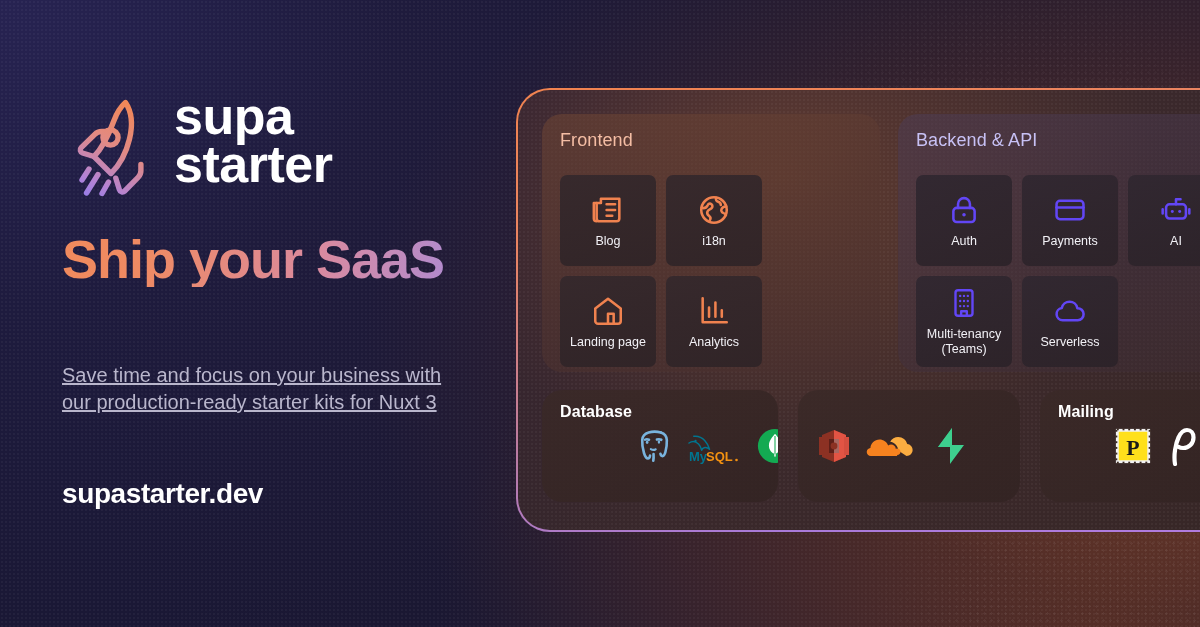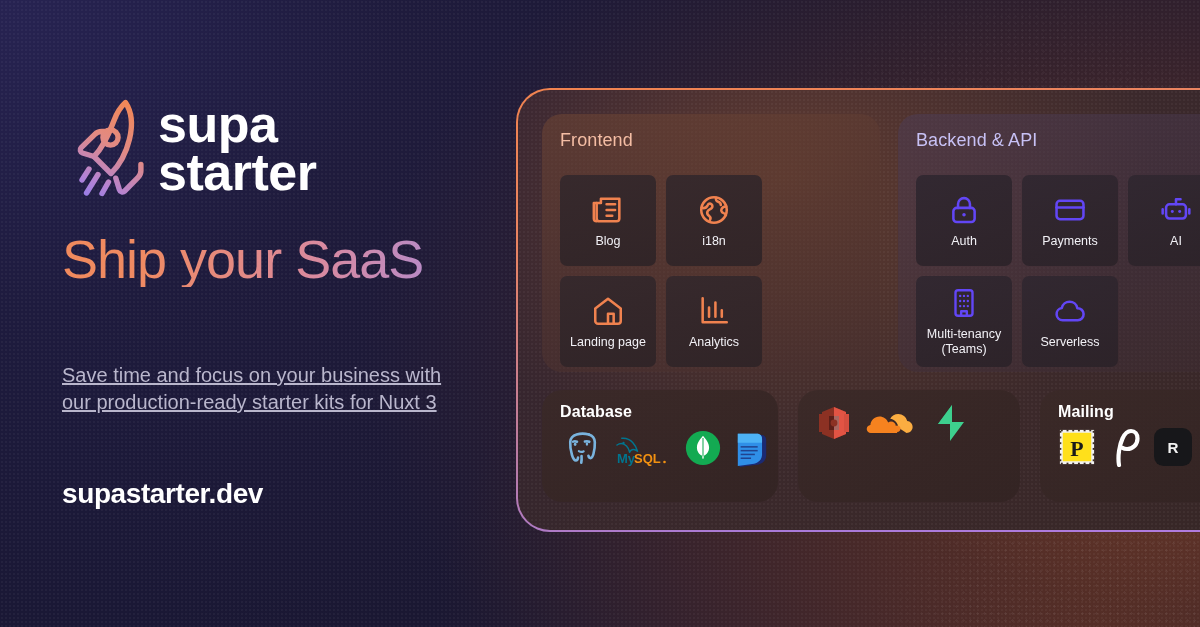--- a/index.html
+++ b/index.html
@@ -39,31 +39,31 @@
     background-image:radial-gradient(rgba(255,255,255,0.10) 1px, transparent 1.1px);
     background-size:7px 7px;
     -webkit-mask-image:radial-gradient(circle at 60% 100%, #000 0%, #000 40%, transparent 70%);
             mask-image:radial-gradient(circle at 60% 100%, #000 0%, #000 40%, transparent 70%);
     opacity:.35;
   }
 
   
   .left{ position:absolute; left:62px; top:0; width:470px; height:627px; }
 
-  .logo-row{ position:absolute; top:92px; left:0; display:flex; align-items:center; gap:8px; }
+  .logo-row{ position:absolute; top:92px; left:0; display:flex; align-items:flex-start; gap:24px; }
   .logo-mark{ width:88px; height:112px; flex:none; }
   .logo-word{
     font-size:52px; line-height:0.93; font-weight:700; color:#ffffff;
     letter-spacing:-0.5px;
   }
   .logo-word span{ display:block; }
 
   .headline{ position:absolute; top:232px; left:0; width:470px; }
   .headline .l1{
-    font-size:54px; font-weight:400; line-height:1.02; letter-spacing:-1px;
+    font-size:54px; font-weight:700; line-height:1.02; letter-spacing:-1px;
     background:linear-gradient(97deg,#f08a5d 0%,#ef8a63 18%,#d98aa0 55%,#a98bd8 88%,#9b8ae0 100%);
     -webkit-background-clip:text; background-clip:text; color:transparent;
     white-space:nowrap;
   }
   .headline .l2{
     font-size:54px; font-weight:700; line-height:1.12; letter-spacing:-1px;
     color:#ffffff; white-space:nowrap; margin-top:2px;
   }
   .headline .strike{
     color:#8d8ba3; font-weight:400; text-decoration:line-through;
@@ -130,21 +130,21 @@
   }
   .tile svg{ display:block; }
   .tile-label{
     font-size:12.5px; line-height:1.18; color:#f2f1f6; text-align:center; font-weight:400;
     white-space:pre-line;
   }
 
   .strip{
     border-radius:20px; padding:13px 18px; position:relative; overflow:hidden;
     background:linear-gradient(150deg, rgba(58,41,39,0.86) 0%, rgba(50,35,34,0.86) 100%);
-    display:flex; flex-direction:column; gap:6px;
+    display:flex; flex-direction:row; 
   }
   .strip.database{ width:236px; flex:none; }
   .strip.storage{ width:222px; flex:none; }
   .strip.mailing{ flex:1 1 auto; min-width:0; }
   .strip-title{ font-size:16px; font-weight:700; color:#ffffff; letter-spacing:0.1px; }
   .brand-row{ display:flex; align-items:center; gap:12px; }
   .brand{ flex:none; display:flex; align-items:center; }
 
   .nowrap{ white-space:nowrap; }
 </style>

